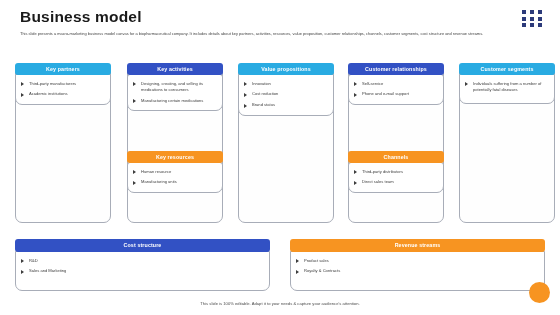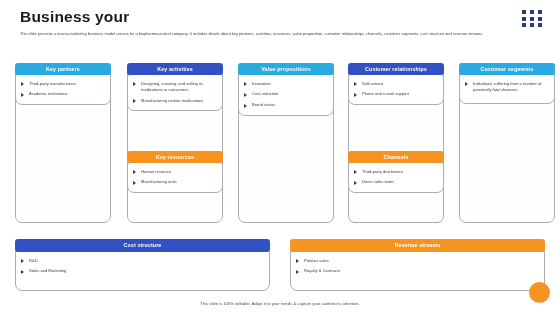--- a/index.html
+++ b/index.html
@@ -215,21 +215,21 @@
     width: 560px;
     text-align: center;
     font-size: 4.1px;
     color: #4a4a4a;
     letter-spacing: 0.03px;
   }
 </style>
 </head>
 <body>
 
-<div id="slide-title">Business your</div>
+<div id="slide-title">Business model</div>
 <div id="slide-subtitle">This slide presents a macro-marketing business model canvas for a biopharmaceutical company. It includes details about key partners, activities, resources, value proposition, customer relationships, channels, customer segments, cost structure and revenue streams.</div>
 
 <div id="dot-logo">
   <i></i>
     <i></i>
     <i></i>
     <i></i>
     <i></i>
     <i></i>
     <i></i>

